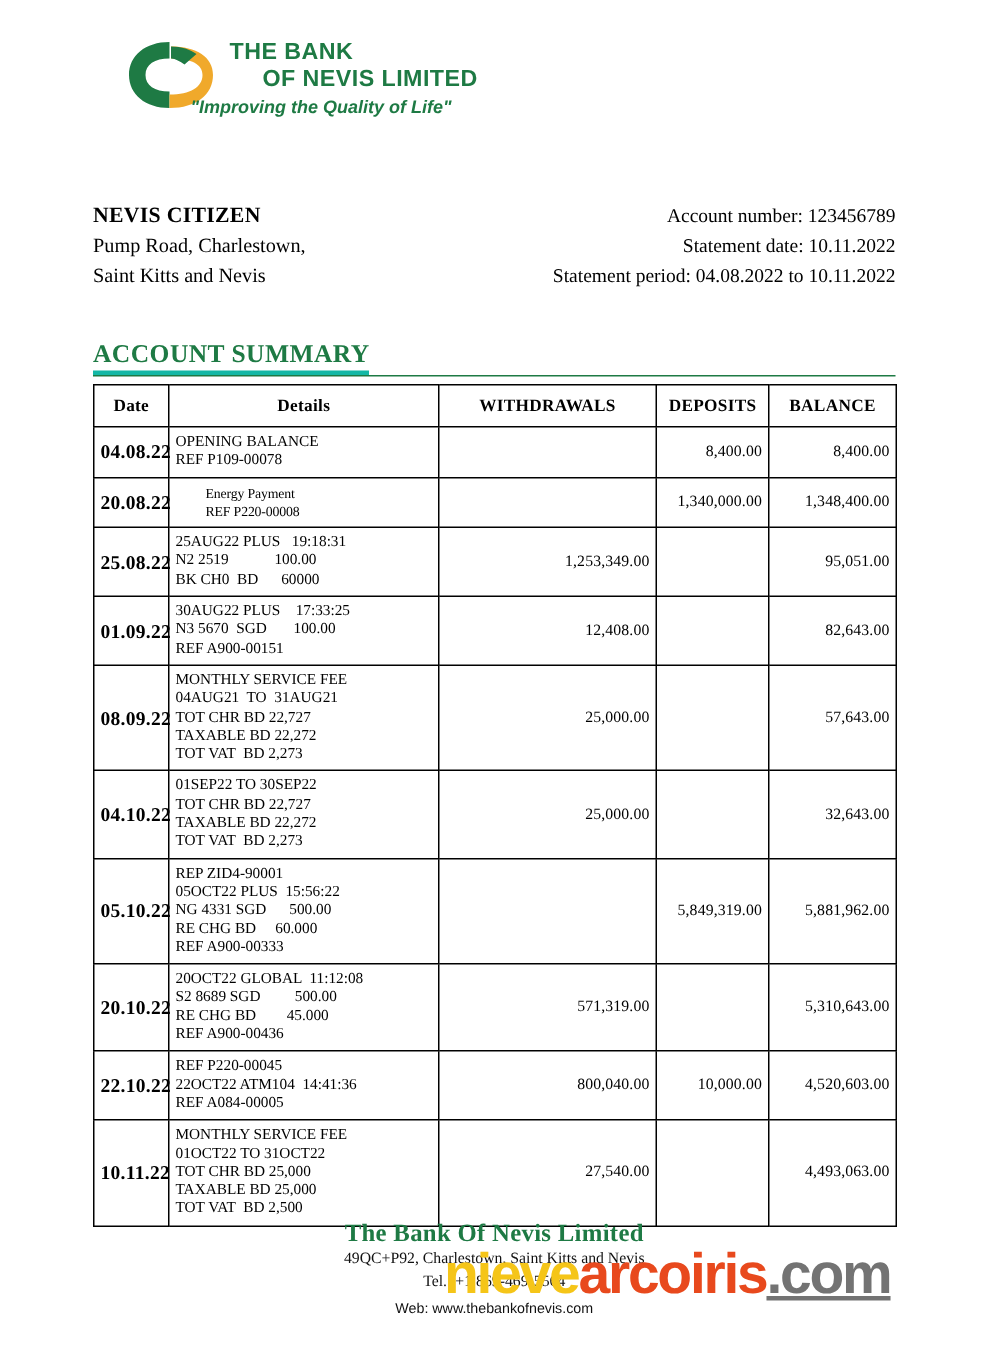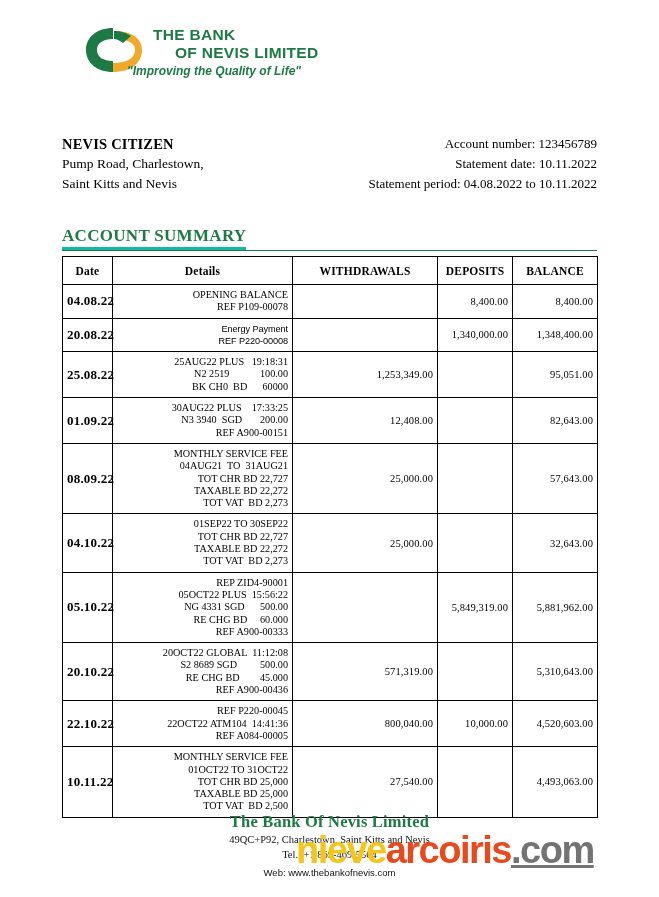--- a/index.html
+++ b/index.html
@@ -139,28 +139,29 @@
   td.date {
     text-align: center;
     font-weight: bold;
     font-size: 13px;
     letter-spacing: 0.2px;
   }
   td.details {
     padding: 2px 0 2px 4px;
     font-size: 10.2px;
     line-height: 12.3px;
-    text-align: right;
+    text-align: left;
     white-space: pre;
   }
   td.details .dl { display: block; }
   td.details .dl.alt {
-    font-family: Liberation Sans, sans-serif;
+    font-family: Liberation Serif, serif;
     font-size: 9.2px;
     letter-spacing: -0.1px;
+    margin-left: 20px;
   }
   td.amt {
     text-align: right;
     padding-right: 5px;
     font-size: 10.5px;
     letter-spacing: 0.1px;
   }
 
   
   .footer {
@@ -279,21 +280,21 @@
           </tr>
           <tr>
             <td class="date">25.08.22</td>
             <td class="details"><span class="dl">25AUG22 PLUS   19:18:31</span><span class="dl">N2 2519            100.00</span><span class="dl">BK CH0  BD      60000</span></td>
             <td class="amt">1,253,349.00</td>
             <td class="amt"></td>
             <td class="amt">95,051.00</td>
           </tr>
           <tr>
             <td class="date">01.09.22</td>
-            <td class="details"><span class="dl">30AUG22 PLUS    17:33:25</span><span class="dl">N3 3940  SGD       200.00</span><span class="dl">REF A900-00151</span></td>
+            <td class="details"><span class="dl">30AUG22 PLUS    17:33:25</span><span class="dl">N3 5670  SGD       100.00</span><span class="dl">REF A900-00151</span></td>
             <td class="amt">12,408.00</td>
             <td class="amt"></td>
             <td class="amt">82,643.00</td>
           </tr>
           <tr>
             <td class="date">08.09.22</td>
             <td class="details"><span class="dl">MONTHLY SERVICE FEE</span><span class="dl">04AUG21  TO  31AUG21</span><span class="dl">TOT CHR BD 22,727</span><span class="dl">TAXABLE BD 22,272</span><span class="dl">TOT VAT  BD 2,273</span></td>
             <td class="amt">25,000.00</td>
             <td class="amt"></td>
             <td class="amt">57,643.00</td>

